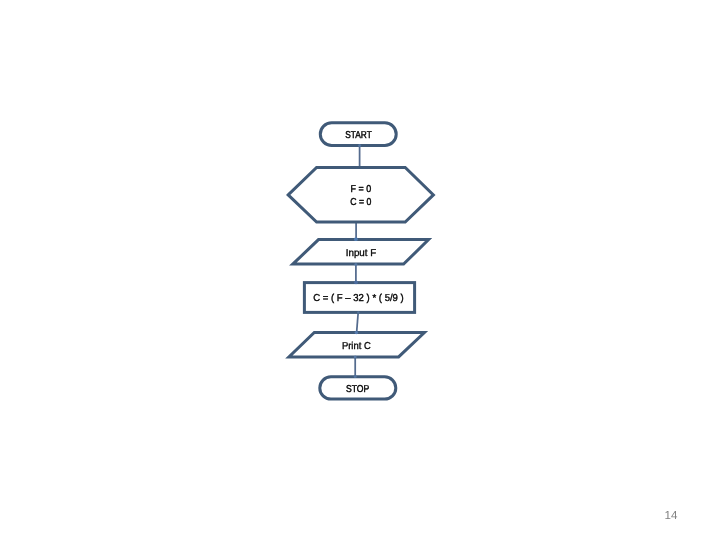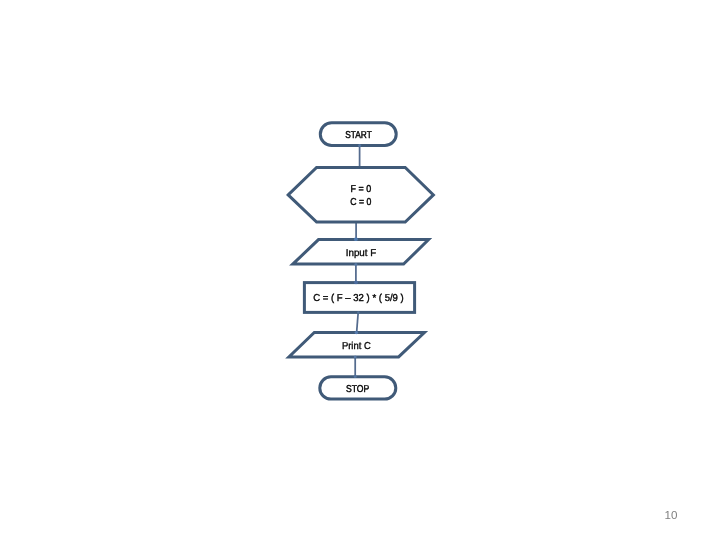--- a/index.html
+++ b/index.html
@@ -43,14 +43,14 @@
     <g class="shp-text" opacity="0.999">
       <text x="358.5" y="137.6" textLength="26.5" lengthAdjust="spacingAndGlyphs">START</text>
       <text x="360.8" y="191.7" textLength="20.6" lengthAdjust="spacingAndGlyphs">F = 0</text>
       <text x="360.8" y="204.7" textLength="21.0" lengthAdjust="spacingAndGlyphs">C = 0</text>
       <text x="361.0" y="255.9" style="stroke-width:0.34" textLength="30.5" lengthAdjust="spacingAndGlyphs">Input F</text>
       <text x="358.5" y="300.9" style="stroke-width:0.38" textLength="90.6" lengthAdjust="spacingAndGlyphs">C = ( F – 32 ) * ( 5/9 )</text>
       <text x="356.3" y="348.6" style="stroke-width:0.34" textLength="28.8" lengthAdjust="spacingAndGlyphs">Print C</text>
       <text x="357.6" y="392.0" textLength="23.3" lengthAdjust="spacingAndGlyphs">STOP</text>
     </g>
   </svg>
-  <div id="pagenum">10</div>
+  <div id="pagenum">14</div>
 </div>
 
 </body></html>

